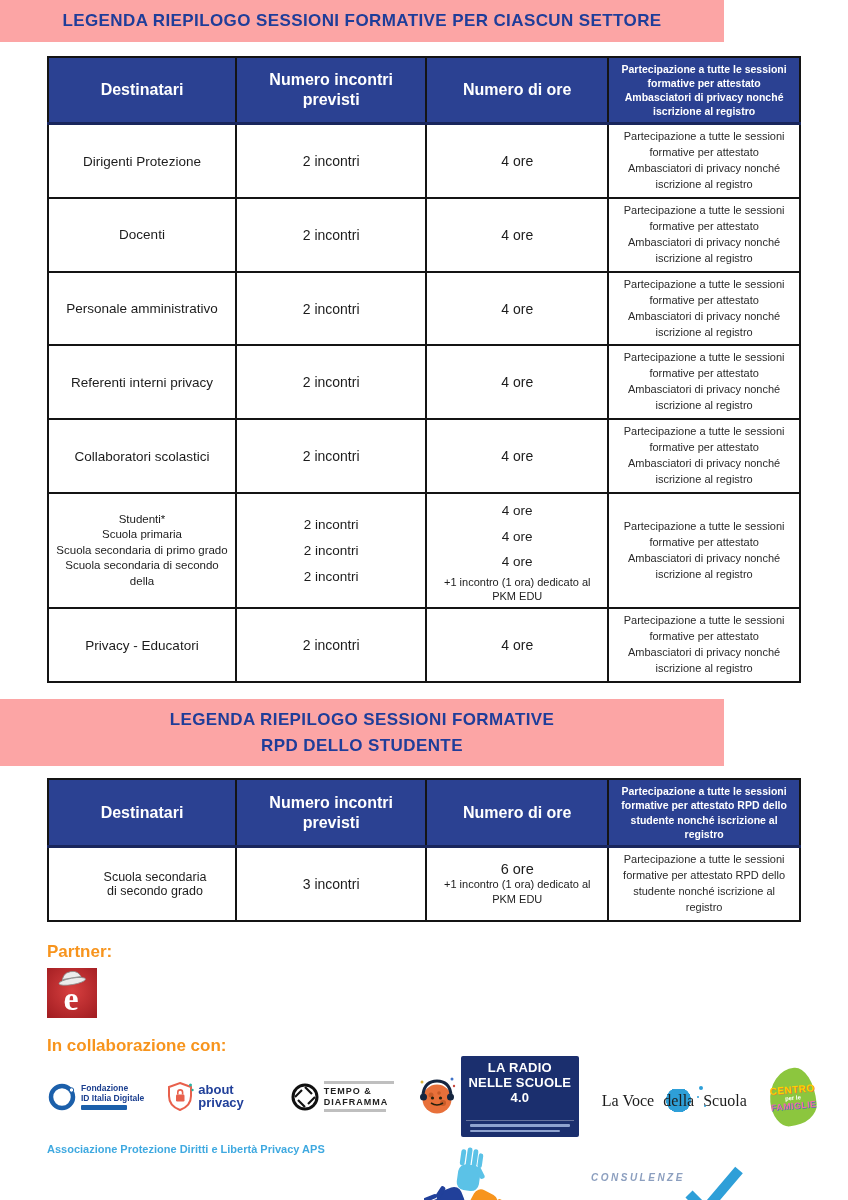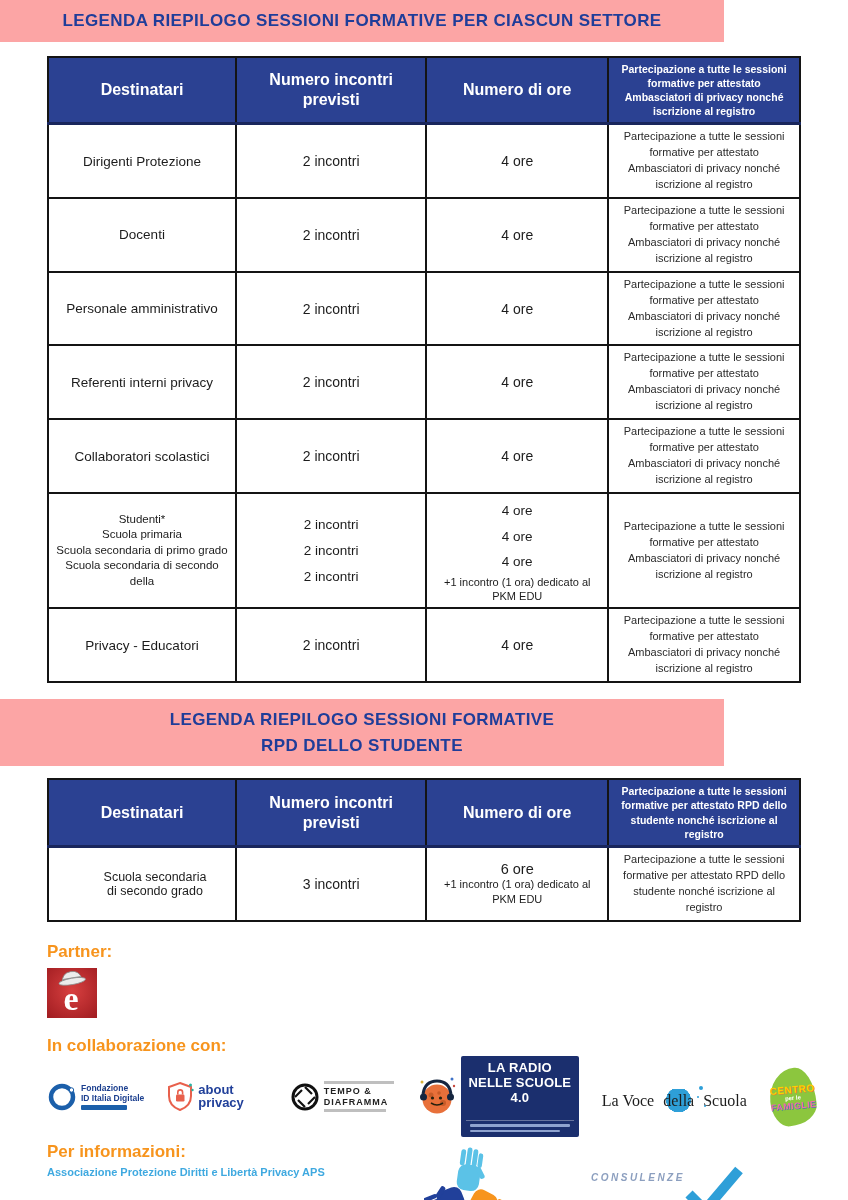--- a/index.html
+++ b/index.html
@@ -301,21 +301,20 @@
       <div class="leaf-l1">CENTRO</div>
       <div class="leaf-l2">per le</div>
       <div class="leaf-l3">FAMIGLIE</div>
     </div>
   </div>
 </div>
 
 <div class="bottom">
 
   <div class="info-col">
-    <div class="orange-h" style="margin-left:0;">Per informazioni:</div>
     <div class="org-line">Associazione Protezione Diritti e Libertà Privacy APS</div>
 
   </div>
 
   <div class="hands-col">
     <svg width="86" height="86" viewBox="0 0 100 100">
       <defs>
         <g id="hand">
           <rect x="-13" y="-28" width="26" height="30" rx="9"></rect>
           <rect x="-12.5" y="-45" width="5.6" height="19" rx="2.8"></rect>

